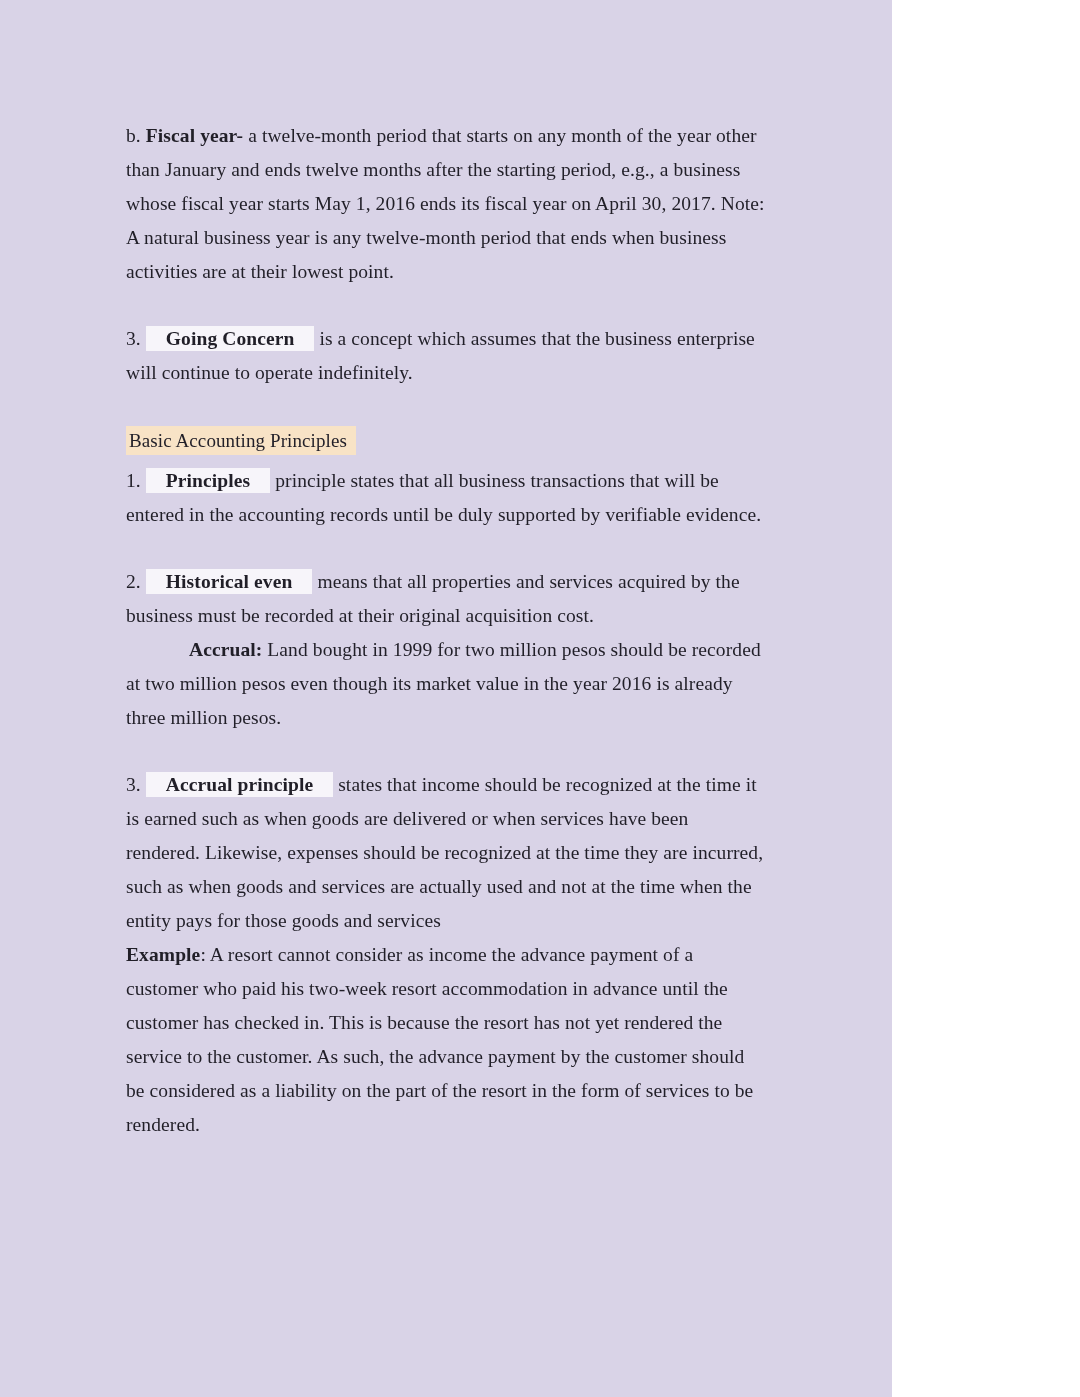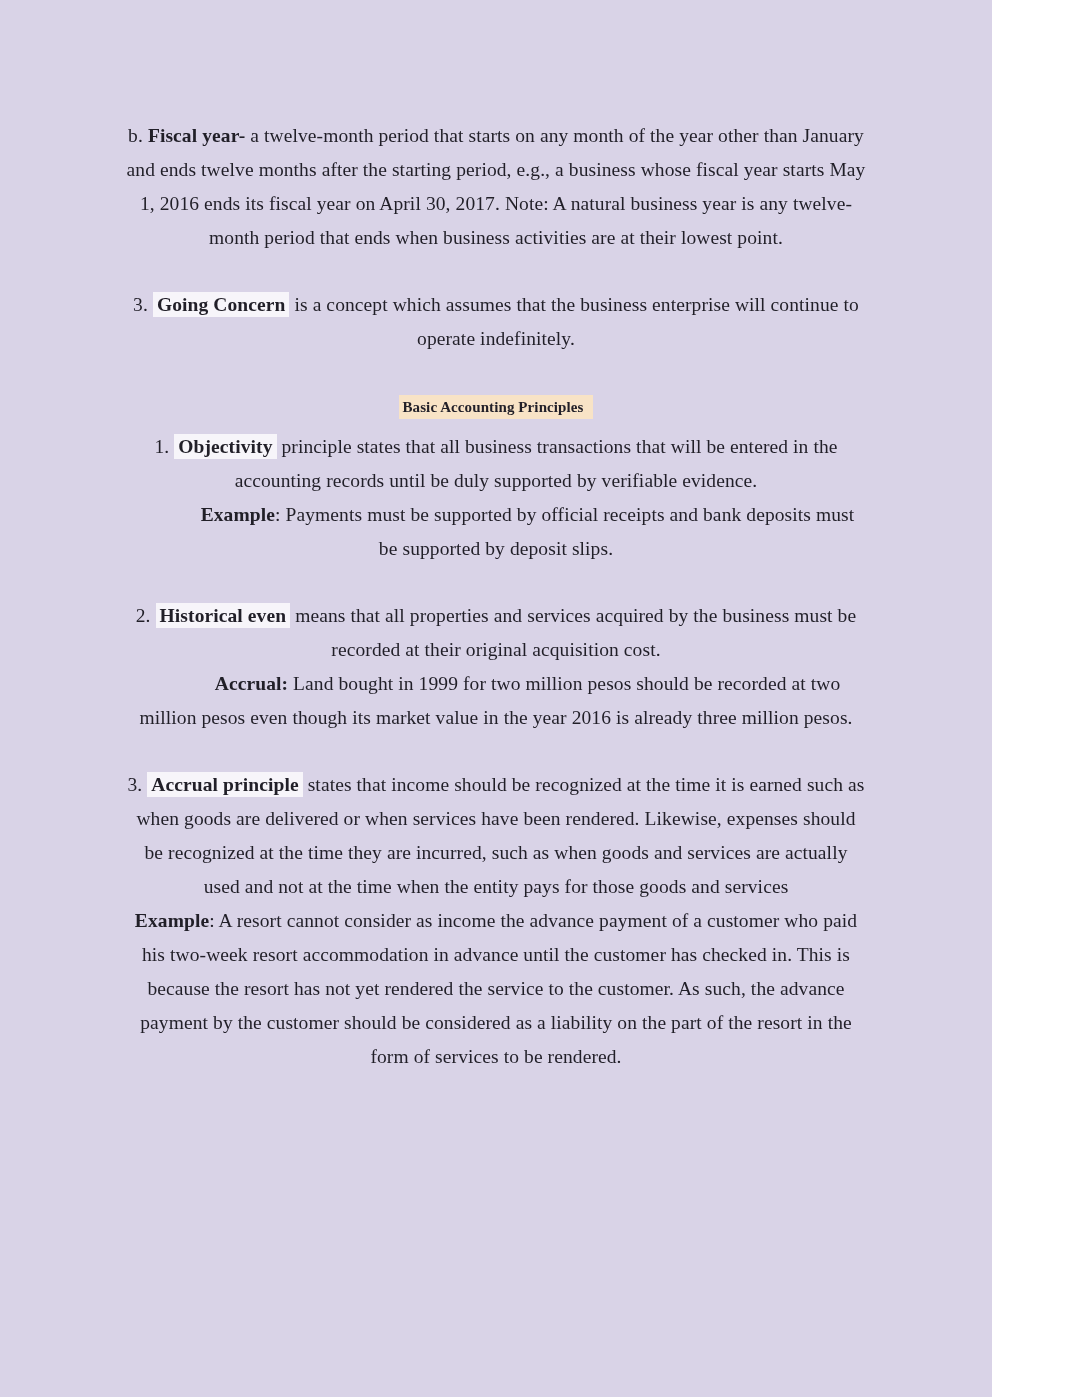--- a/index.html
+++ b/index.html
@@ -4,46 +4,45 @@
 <style>
   :root {
     --bg: #d9d3e7;
     --fg: #211f28;
     --hl-peach: #f8e3c6;
     --hl-white: #f7f5fa;
   }
   * { box-sizing: border-box; }
   html, body { margin: 0; padding: 0; }
   .page {
-    width: 992px;
+    width: 892px;
     height: 1397px;
     background: var(--bg);
     overflow: hidden;
-    text-align: center;
   }
   .content {
     padding: 119px 126px 0 126px;
     font-family: "Liberation Serif", "DejaVu Serif", serif;
     font-size: 19.5px;
     line-height: 34px;
     color: var(--fg);
     letter-spacing: 0.1px;
   }
   .block { margin: 0 0 33px 0; }
   .block p { margin: 0; }
   .indent { text-indent: 63px; }
   .b { font-weight: bold; }
   .hl-white {
     background: var(--hl-white);
-    padding: 2px 4px;
+    padding: 2px 20px;
   }
   .heading {
-    font-size: 15px;
+    font-size: 19px;
     line-height: 36px;
-    font-weight: bold;
+    font-weight: normal;
     margin: 0 0 5px 0;
   }
   .heading .hl-peach {
     background: var(--hl-peach);
     padding: 4px 9px 4px 3px;
   }
 </style>
 </head>
 <body>
 
@@ -54,22 +53,21 @@
       <p><span>b. </span><span class="b">Fiscal year-</span><span> a twelve-month period that starts on any month of the year other than January and ends twelve months after the starting period, e.g., a business whose fiscal year starts May 1, 2016 ends its fiscal year on April 30, 2017. Note: A natural business year is any twelve-month period that ends when business activities are at their lowest point.</span></p>
     </div>
 
     <div class="block">
       <p><span>3. </span><span class="b hl-white">Going Concern</span><span> is a concept which assumes that the business enterprise will continue to operate indefinitely.</span></p>
     </div>
 
     <h2 class="heading"><span class="hl-peach">Basic Accounting Principles</span></h2>
 
     <div class="block">
-      <p><span>1. </span><span class="b hl-white">Objectivity</span><span> principle states that all business transactions that will be entered in the accounting records until be duly supported by verifiable evidence.</span></p>
-      <p class="indent"><span class="b">Example</span><span>: Payments must be supported by official receipts and bank deposits must be supported by deposit slips.</span></p>
+      <p><span>1. </span><span class="b hl-white">Principles</span><span> principle states that all business transactions that will be entered in the accounting records until be duly supported by verifiable evidence.</span></p>
     </div>
 
     <div class="block">
       <p><span>2. </span><span class="b hl-white">Historical even</span><span> means that all properties and services acquired by the business must be recorded at their original acquisition cost.</span></p>
       <p class="indent"><span class="b">Accrual:</span><span> Land bought in 1999 for two million pesos should be recorded at two million pesos even though its market value in the year 2016 is already three million pesos.</span></p>
     </div>
 
     <div class="block">
       <p><span>3. </span><span class="b hl-white">Accrual principle</span><span> states that income should be recognized at the time it is earned such as when goods are delivered or when services have been rendered. Likewise, expenses should be recognized at the time they are incurred, such as when goods and services are actually used and not at the time when the entity pays for those goods and services</span></p>
       <p><span class="b">Example</span><span>: A resort cannot consider as income the advance payment of a customer who paid his two-week resort accommodation in advance until the customer has checked in. This is because the resort has not yet rendered the service to the customer. As such, the advance payment by the customer should be considered as a liability on the part of the resort in the form of services to be rendered.</span></p>

